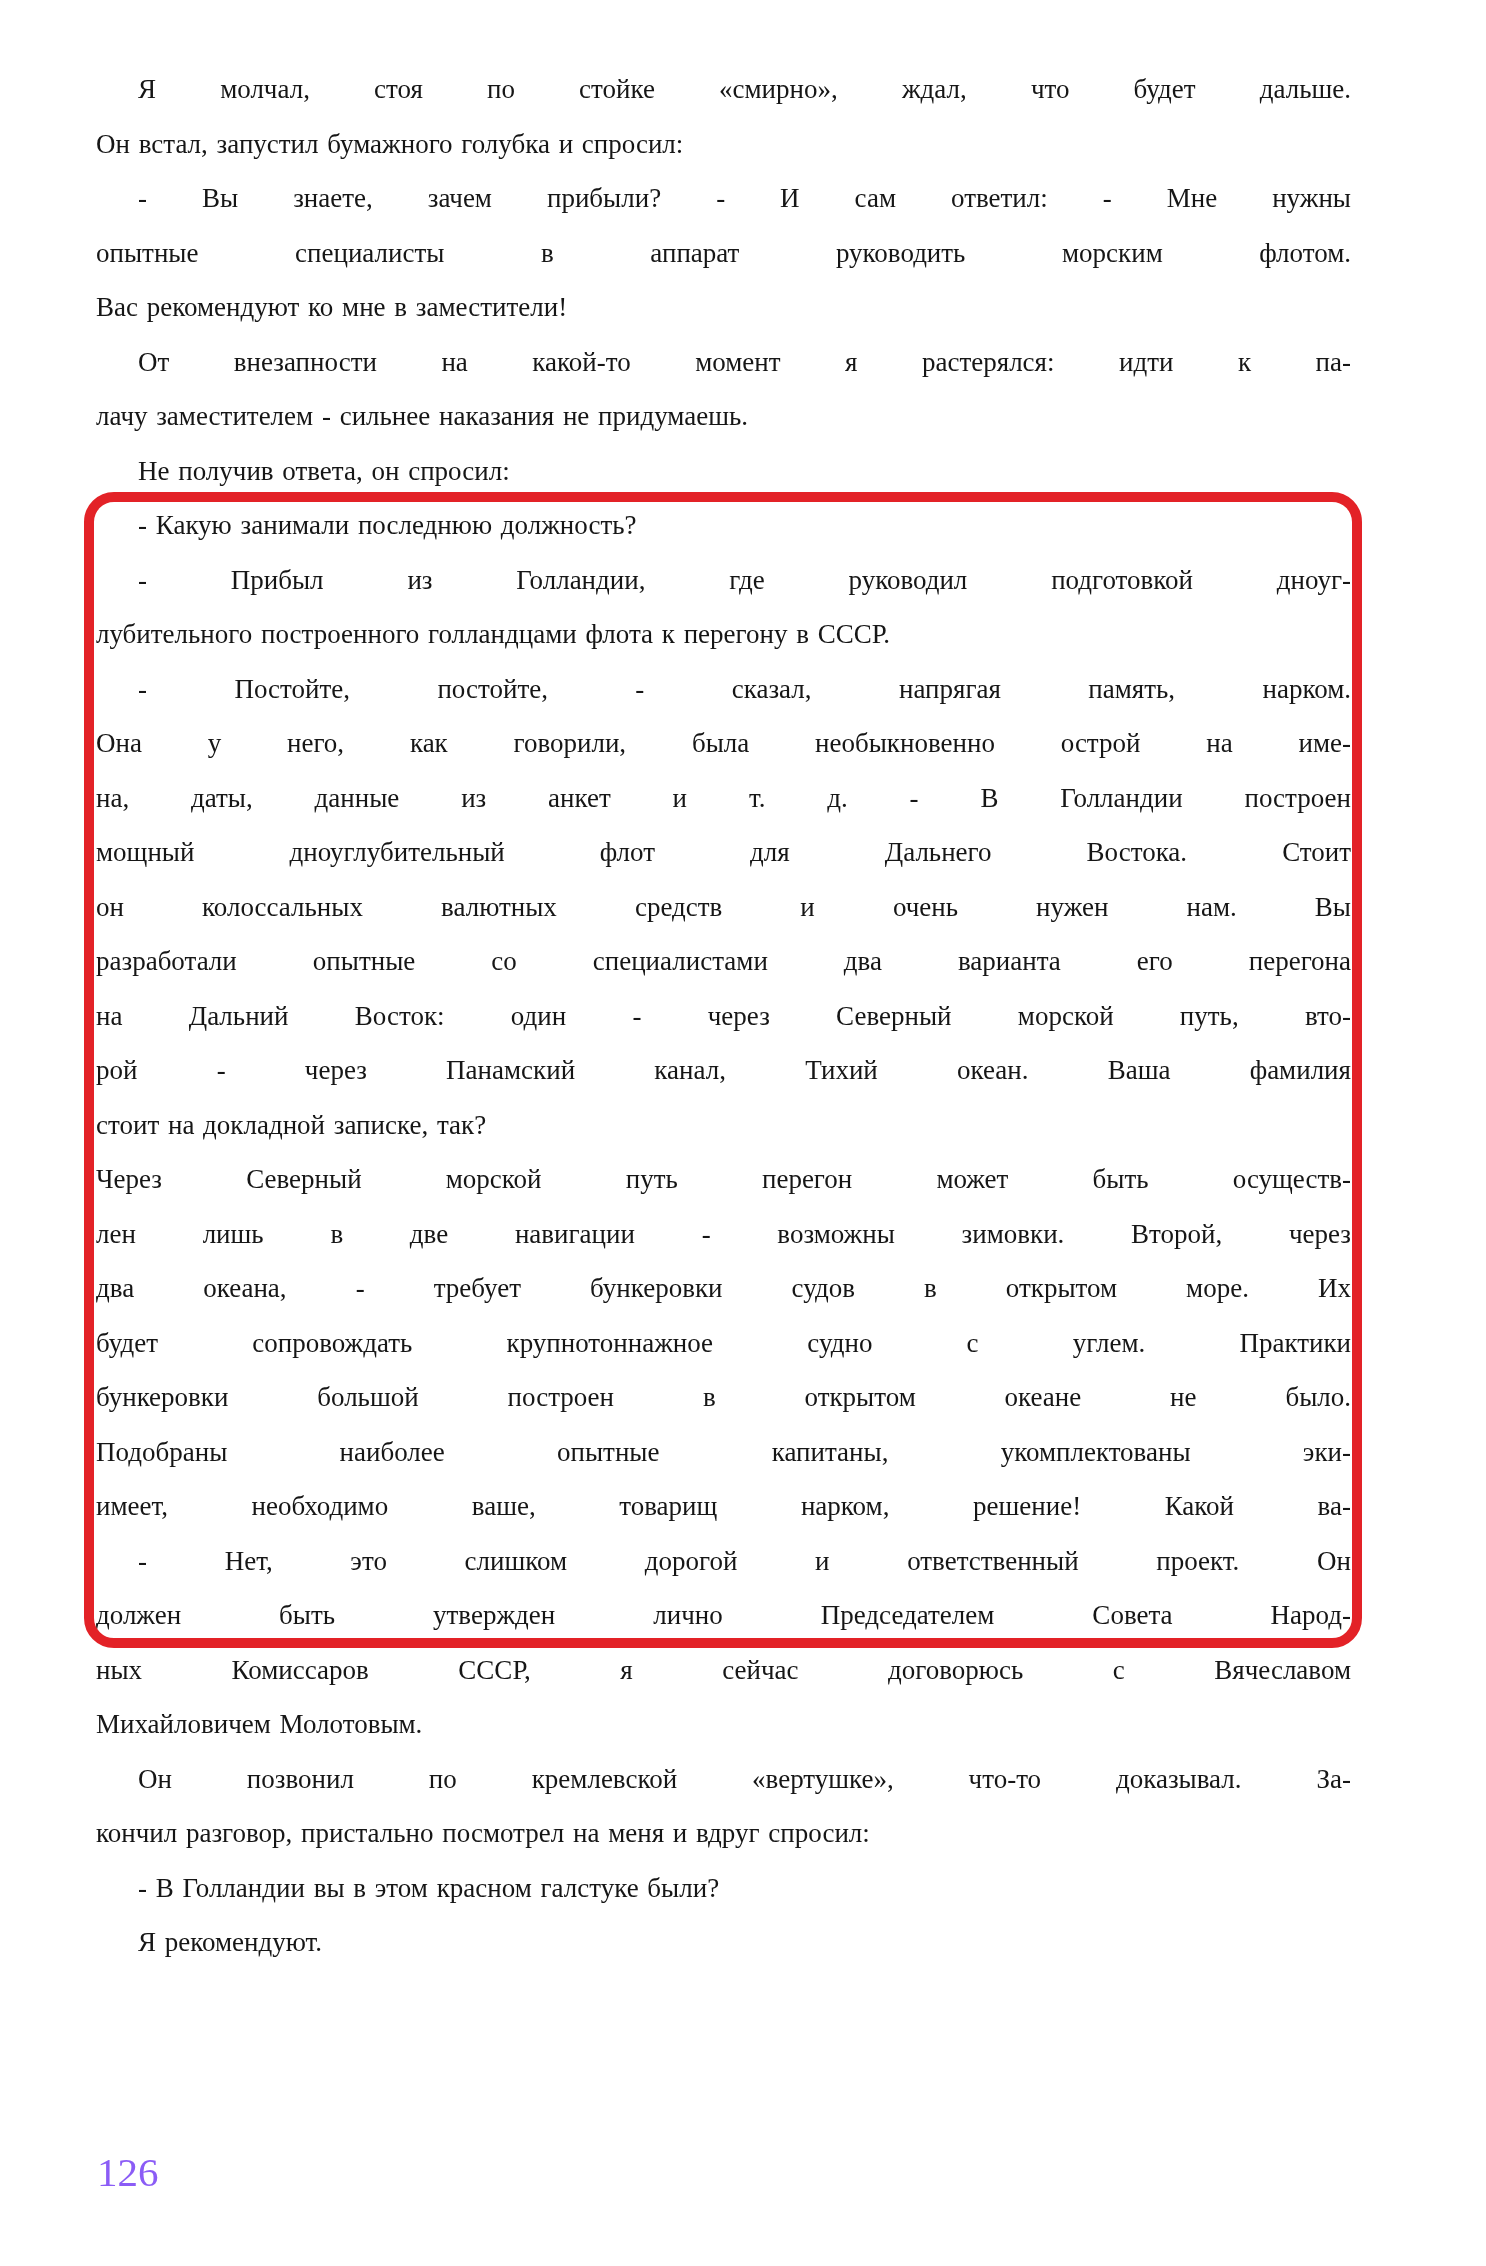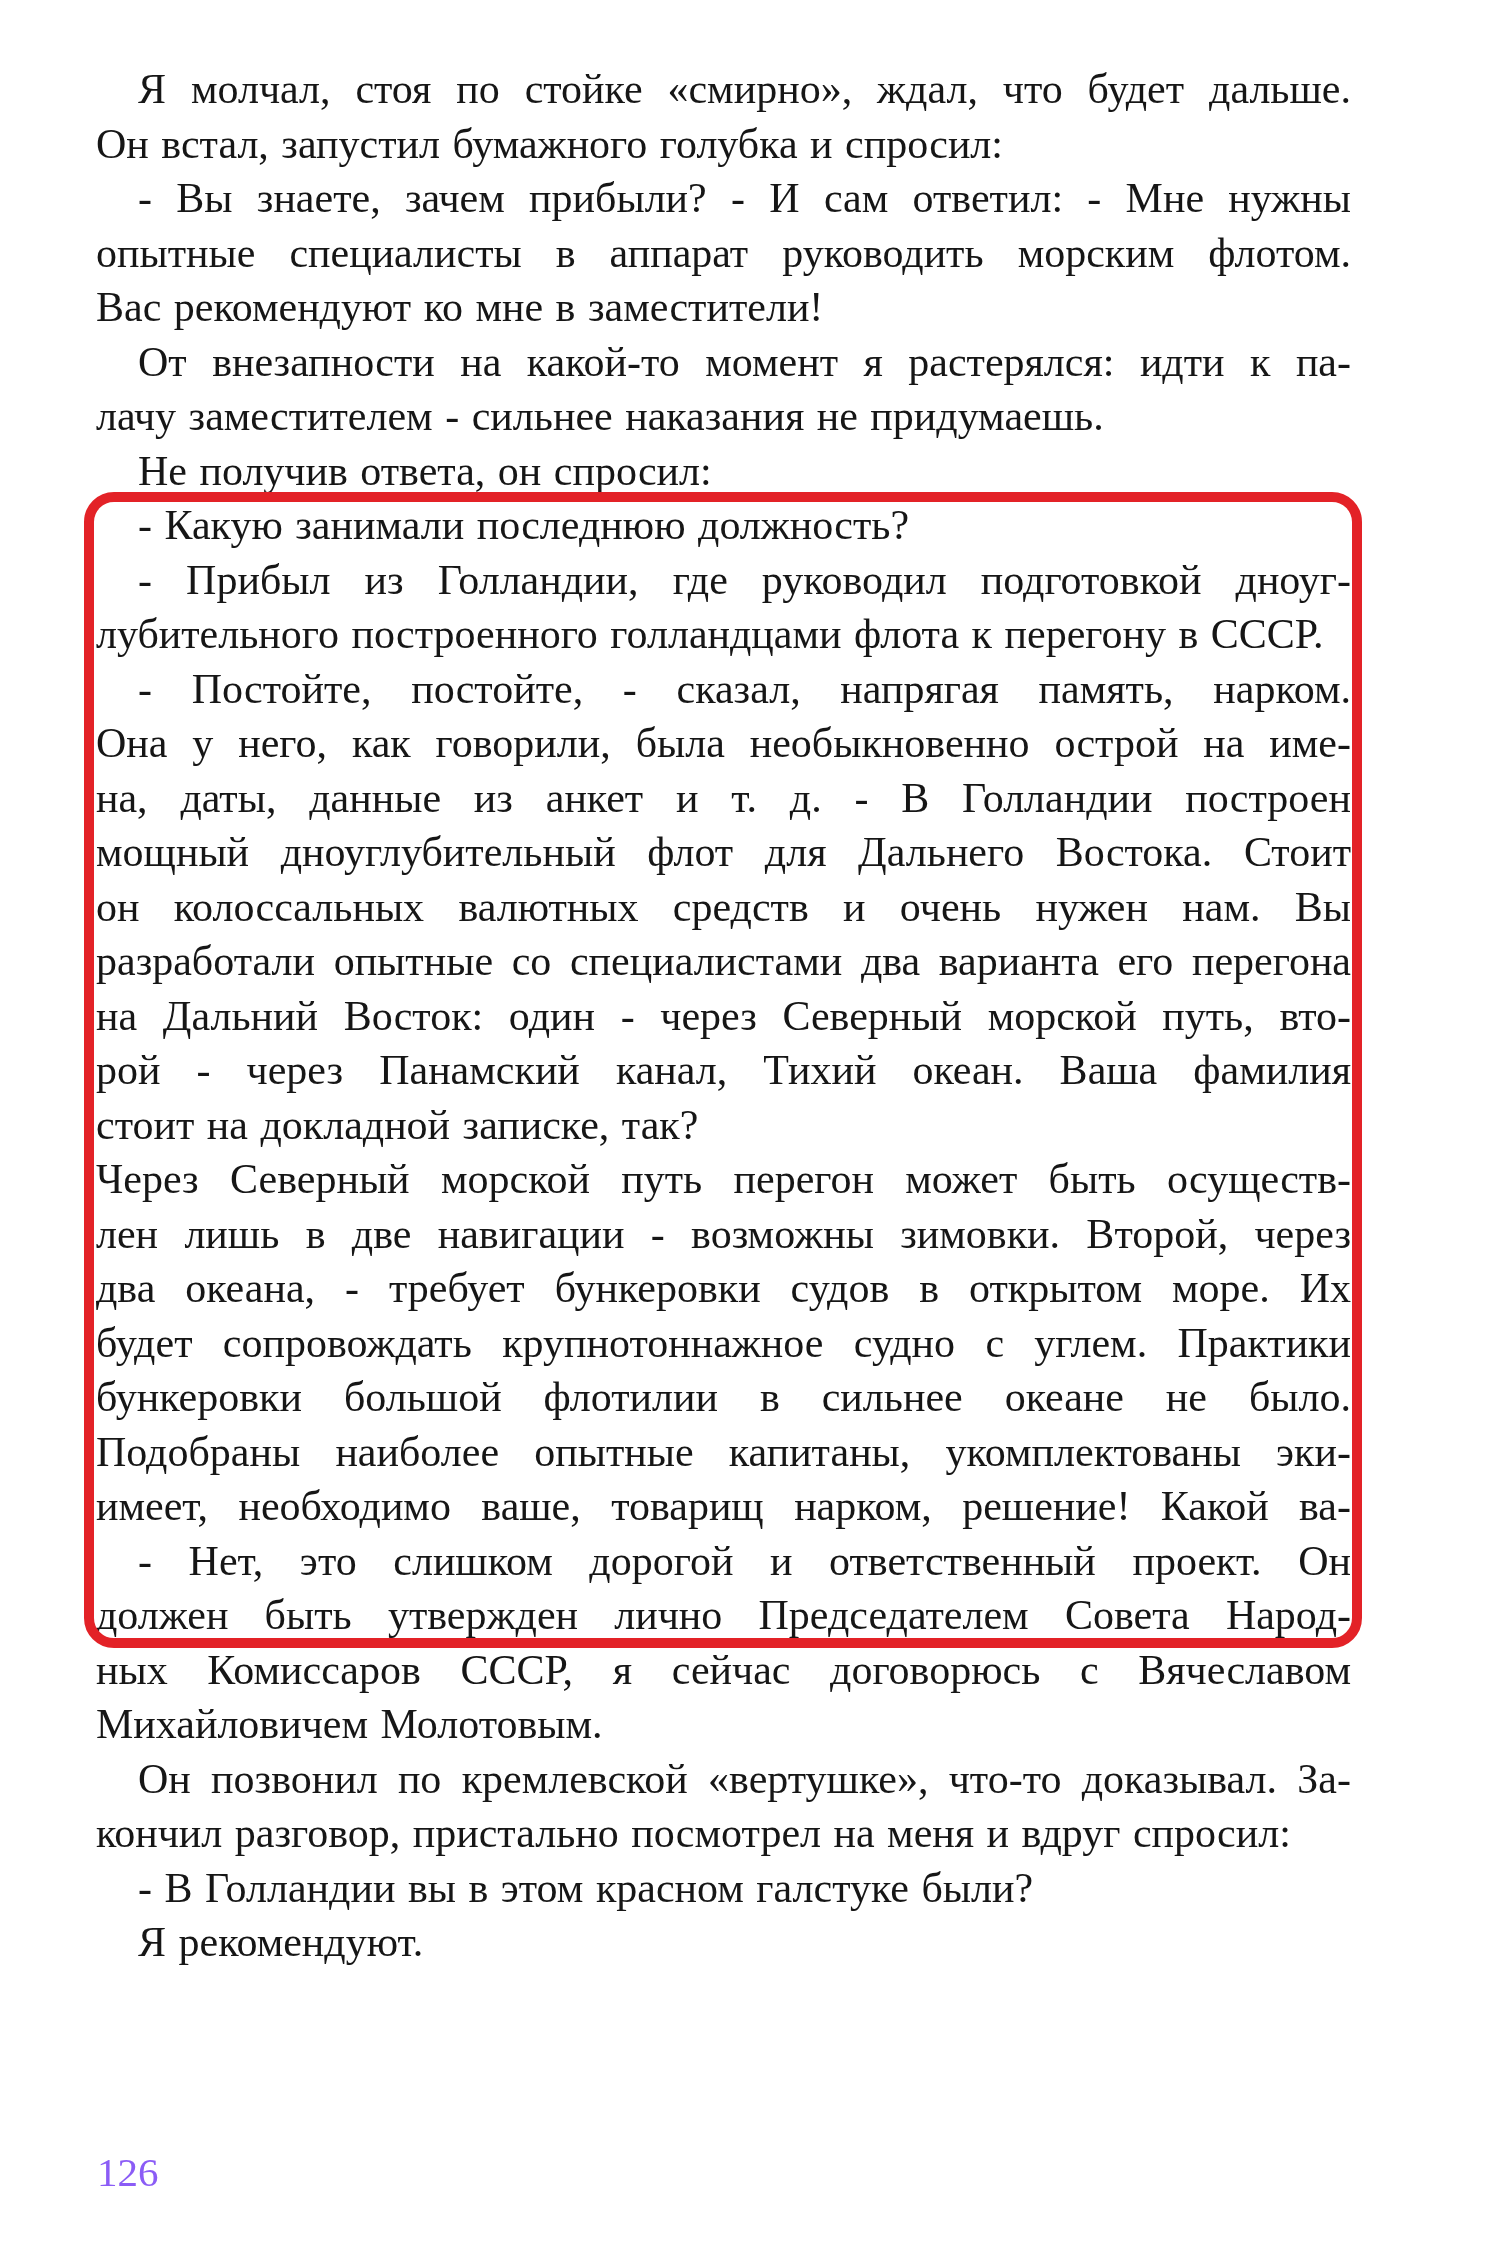--- a/index.html
+++ b/index.html
@@ -7,21 +7,21 @@
     width:1486px;height:2266px;
     background:#ffffff;
     position:relative;
     font-family:"Liberation Serif","DejaVu Serif",serif;
     overflow:hidden;
   }
   .page{position:absolute;inset:0;}
   .textcol{
     position:absolute;
     left:96px;top:62px;width:1255px;
-    font-size:42px;line-height:54.5px;
+    font-size:27px;line-height:54.5px;
     color:#161616;
     word-spacing:2px;
   }
   .ln{
     text-align:justify;
     text-align-last:justify;
     white-space:normal;
     height:54.5px;
   }
   .ln.end{text-align-last:left;}
@@ -65,21 +65,21 @@
       <div class="ln">мощный дноуглубительный флот для Дальнего Востока. Стоит</div>
       <div class="ln">он колоссальных валютных средств и очень нужен нам. Вы</div>
       <div class="ln">разработали опытные со специалистами два варианта его перегона</div>
       <div class="ln">на Дальний Восток: один - через Северный морской путь, вто-</div>
       <div class="ln">рой - через Панамский канал, Тихий океан. Ваша фамилия</div>
       <div class="ln end">стоит на докладной записке, так?</div>
       <div class="ln">Через Северный морской путь перегон может быть осуществ-</div>
       <div class="ln">лен лишь в две навигации - возможны зимовки. Второй, через</div>
       <div class="ln">два океана, - требует бункеровки судов в открытом море. Их</div>
       <div class="ln">будет сопровождать крупнотоннажное судно с углем. Практики</div>
-      <div class="ln">бункеровки большой флотилии в сильнее океане не было.</div>
+      <div class="ln">бункеровки большой построен в открытом океане не было.</div>
       <div class="ln">Подобраны наиболее опытные капитаны, укомплектованы эки-</div>
       <div class="ln">имеет, необходимо ваше, товарищ нарком, решение! Какой ва-</div>
       <div class="ln ind">- Нет, это слишком дорогой и ответственный проект. Он</div>
       <div class="ln">должен быть утвержден лично Председателем Совета Народ-</div>
       <div class="ln">ных Комиссаров СССР, я сейчас договорюсь с Вячеславом</div>
       <div class="ln end">Михайловичем Молотовым.</div>
       <div class="ln ind">Он позвонил по кремлевской «вертушке», что-то доказывал. За-</div>
       <div class="ln end">кончил разговор, пристально посмотрел на меня и вдруг спросил:</div>
       <div class="ln ind end">- В Голландии вы в этом красном галстуке были?</div>
       <div class="ln ind end">Я рекомендуют.</div>

